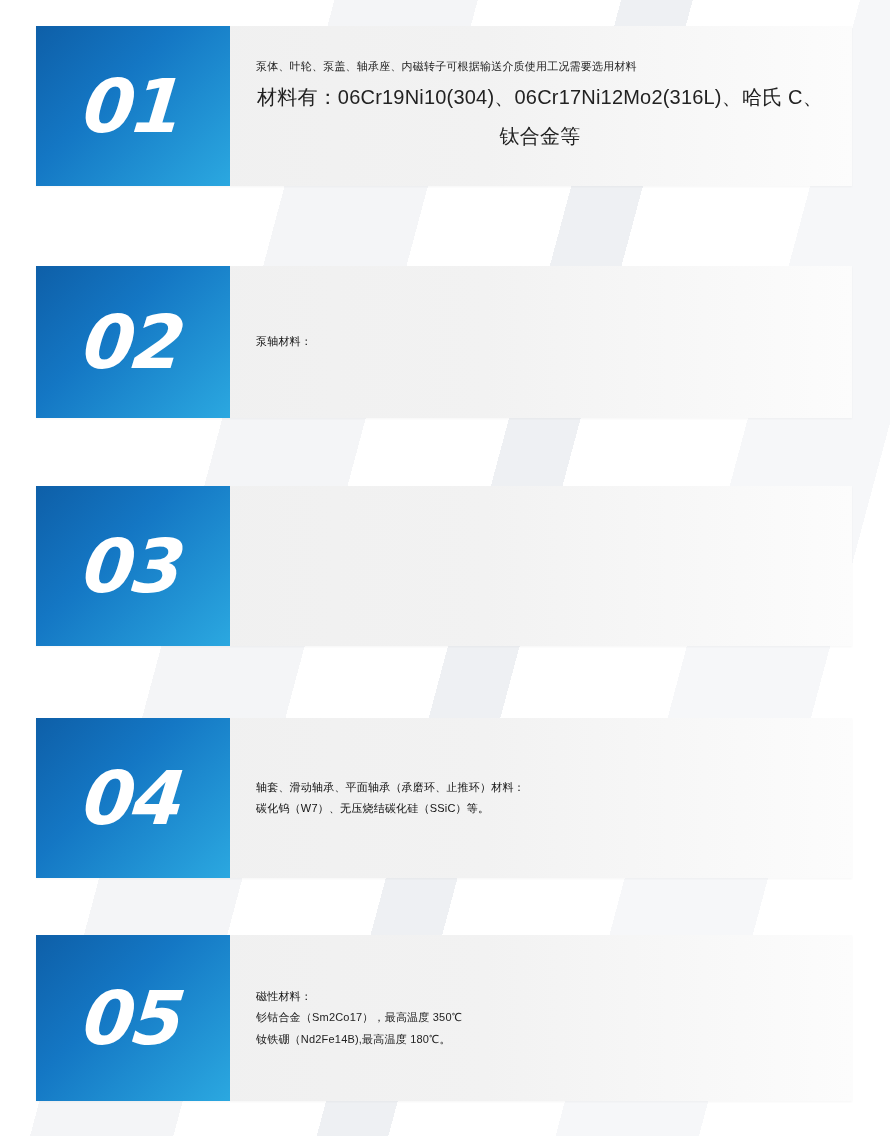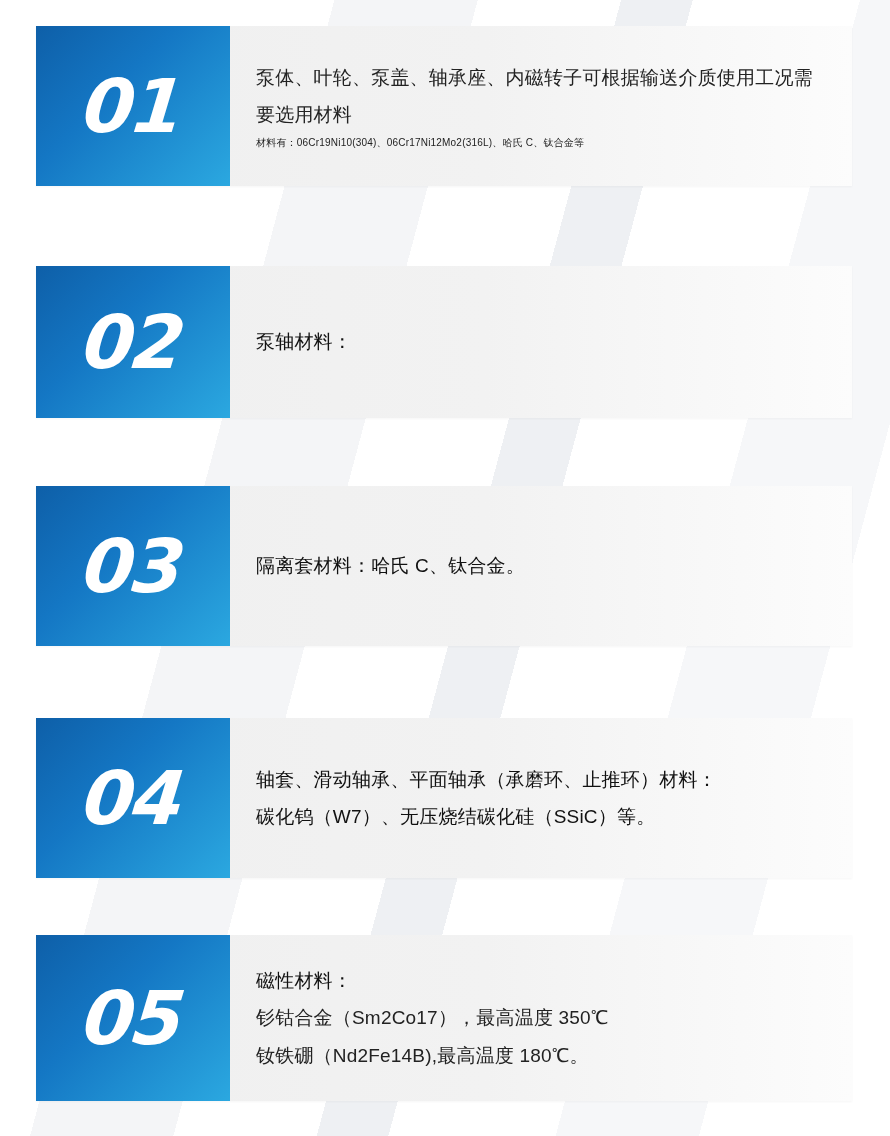--- a/index.html
+++ b/index.html
@@ -69,31 +69,32 @@
 
   .content {
     flex: 1 1 auto;
     padding: 22px 28px 22px 26px;
     display: flex;
     flex-direction: column;
     justify-content: center;
   }
 
   .line {
-    font-size: 19px;
+    font-size: 11px;
     color: #222222;
     line-height: 1.95;
     letter-spacing: 0.2px;
   }
   .line.bold {
     font-weight: 400;
     color: #111111;
   }
   .line.small {
-    font-size: 10px;
+    font-size: 20px;
+    text-align: center;
   }
 
   
   .row-1 { height: 160px; margin-top: 26px; }
   .row-2 { height: 152px; margin-top: 80px; }
   .row-3 { height: 160px; margin-top: 68px; }
   .row-4 { height: 160px; margin-top: 72px; }
   .row-5 { height: 166px; margin-top: 57px; }
 </style>
 </head>
@@ -119,23 +120,20 @@
     </div>
     <div class="content">
       <div class="line bold">泵轴材料：</div>
     </div>
   </div>
 
   <div class="row row-3">
     <div class="num-box">
       <span class="num">03</span>
     </div>
-    <div class="content">
-      <div class="line bold">隔离套材料：哈氏 C、钛合金。</div>
-    </div>
   </div>
 
   <div class="row row-4">
     <div class="num-box">
       <span class="num">04</span>
     </div>
     <div class="content">
       <div class="line bold">轴套、滑动轴承、平面轴承（承磨环、止推环）材料：</div>
       <div class="line bold">碳化钨（W7）、无压烧结碳化硅（SSiC）等。</div>
     </div>

